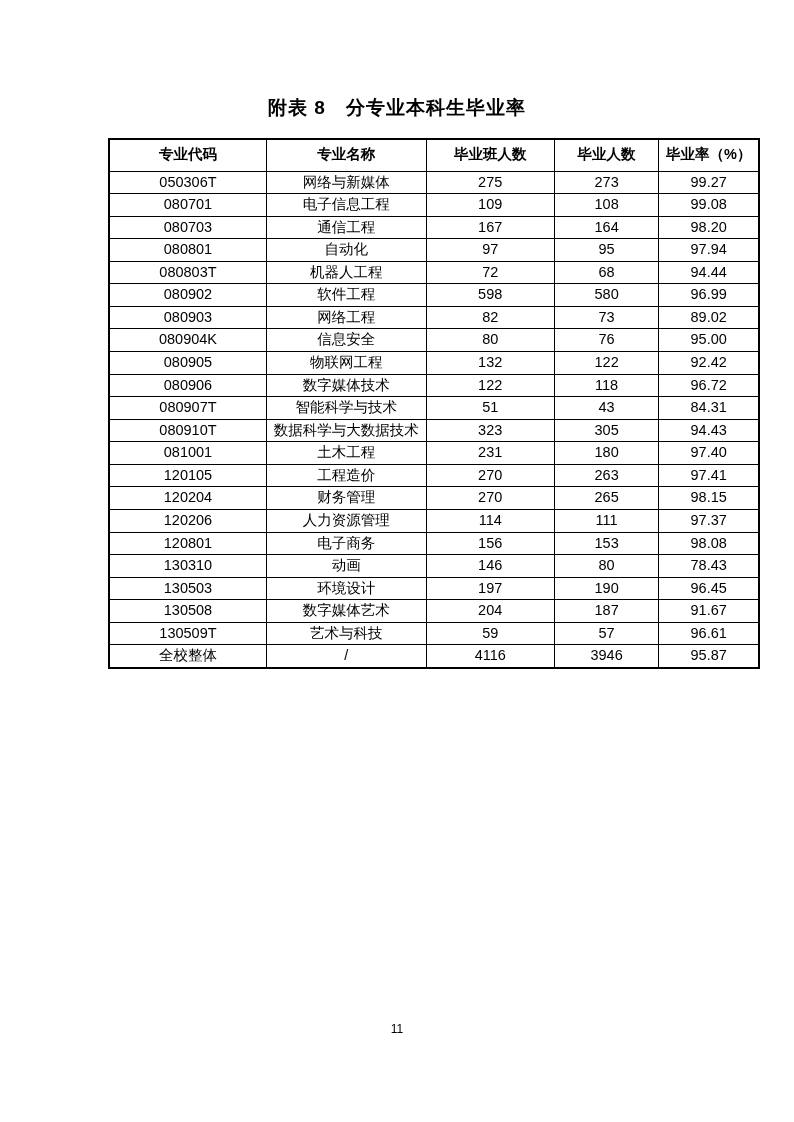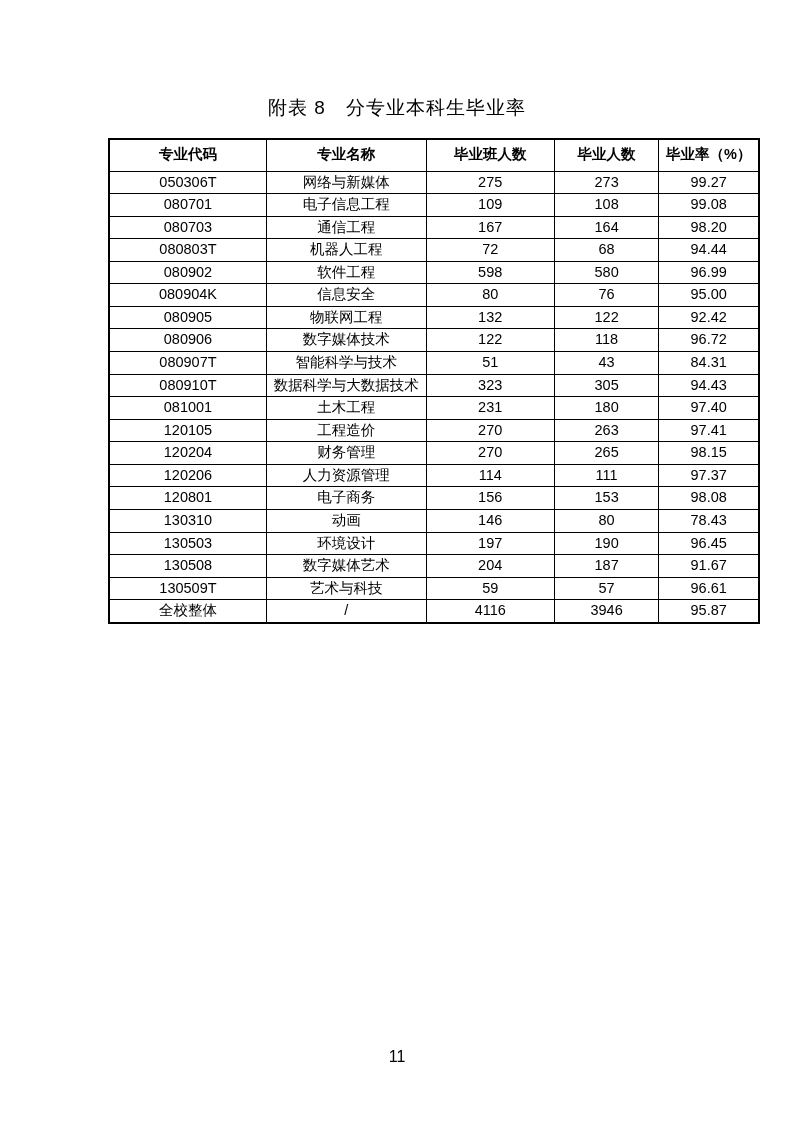--- a/index.html
+++ b/index.html
@@ -13,21 +13,21 @@
     color: #000000;
     overflow: hidden;
   }
   .doc-title {
     position: absolute;
     top: 95px;
     left: 0;
     width: 100%;
     text-align: center;
     font-size: 19px;
-    font-weight: normal;
+    font-weight: bold;
     letter-spacing: 1px;
   }
   .table-wrap {
     position: absolute;
     left: 108px;
     top: 138px;
     width: 652px;
   }
   table.grad-table {
     width: 100%;
@@ -52,22 +52,21 @@
   }
   table.grad-table td {
     height: 22px;
   }
   .page-number {
     position: absolute;
     top: 1022px;
     left: 0;
     width: 100%;
     text-align: center;
-    font-size: 16px;
-    margin-top: 26px;
+    font-size: 12px;
   }
 </style>
 </head>
 <body>
 
 <div class="doc-title">附表 8　分专业本科生毕业率</div>
 
 <div class="table-wrap">
   <table class="grad-table">
     <colgroup>
@@ -102,34 +101,48 @@
           <td>99.08</td>
         </tr>
         <tr>
           <td>080703</td>
           <td>通信工程</td>
           <td>167</td>
           <td>164</td>
           <td>98.20</td>
         </tr>
         <tr>
+          <td>080801</td>
+          <td>自动化</td>
+          <td>97</td>
+          <td>95</td>
+          <td>97.94</td>
+        </tr>
+        <tr>
           <td>080803T</td>
           <td>机器人工程</td>
           <td>72</td>
           <td>68</td>
           <td>94.44</td>
         </tr>
         <tr>
           <td>080902</td>
           <td>软件工程</td>
           <td>598</td>
           <td>580</td>
           <td>96.99</td>
         </tr>
         <tr>
+          <td>080903</td>
+          <td>网络工程</td>
+          <td>82</td>
+          <td>73</td>
+          <td>89.02</td>
+        </tr>
+        <tr>
           <td>080904K</td>
           <td>信息安全</td>
           <td>80</td>
           <td>76</td>
           <td>95.00</td>
         </tr>
         <tr>
           <td>080905</td>
           <td>物联网工程</td>
           <td>132</td>

